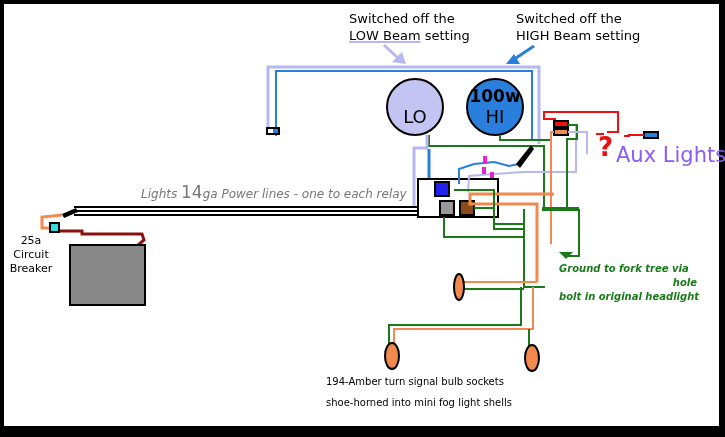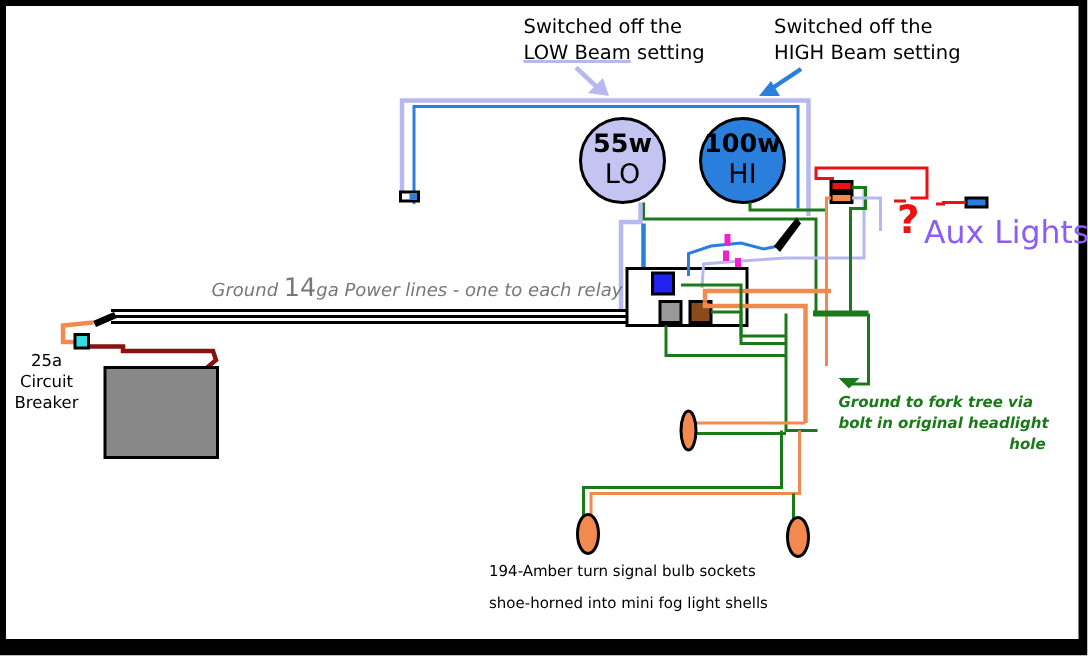--- a/index.html
+++ b/index.html
@@ -104,40 +104,39 @@
 
     <div class="lbl hdr" style="left:345px; top:6px;">
       <div>Switched off the</div>
       <div><span class="u1">LOW Beam</span><span> setting</span></div>
     </div>
     <div class="lbl hdr" style="left:512px; top:6px;">
       <div>Switched off the</div>
       <div><span class="u2">HIGH Beam</span><span> setting</span></div>
     </div>
 
-    <div class="lbl lamp-text" style="left:376px; top:82px;">55w</div>
     <div class="lbl lamp-text2" style="left:376px; top:103px;">LO</div>
     <div class="lbl lamp-text" style="left:456px; top:82px;">100w</div>
     <div class="lbl lamp-text2" style="left:456px; top:103px;">HI</div>
 
     <div class="lbl q" style="left:594px; top:128px;">?</div>
     <div class="lbl aux" style="left:612px; top:139px;">Aux Lights</div>
 
-    <div class="lbl power" style="left:137px; top:178px;"><span>Ground </span><big>14</big><span>ga Power lines - one to each relay</span></div>
+    <div class="lbl power" style="left:137px; top:178px;"><span>Lights </span><big>14</big><span>ga Power lines - one to each relay</span></div>
 
     <div class="lbl cb" style="left:2px; top:230px; width:50px;">
       <div>25a</div>
       <div>Circuit</div>
       <div>Breaker</div>
     </div>
 
     <div class="lbl ground" style="left:555px; top:258px;">
       <div>Ground to fork tree via</div>
+      <div style="text-align:right; padding-right:2px;">hole</div>
       <div>bolt in original headlight</div>
-      <div style="text-align:right; padding-right:2px;">hole</div>
     </div>
 
     <div class="lbl bottom" style="left:322px; top:367px;">
       <div>194-Amber turn signal bulb sockets</div>
       <div>shoe-horned into mini fog light shells</div>
     </div>
   </div>
 </div>
 
 </body></html>

